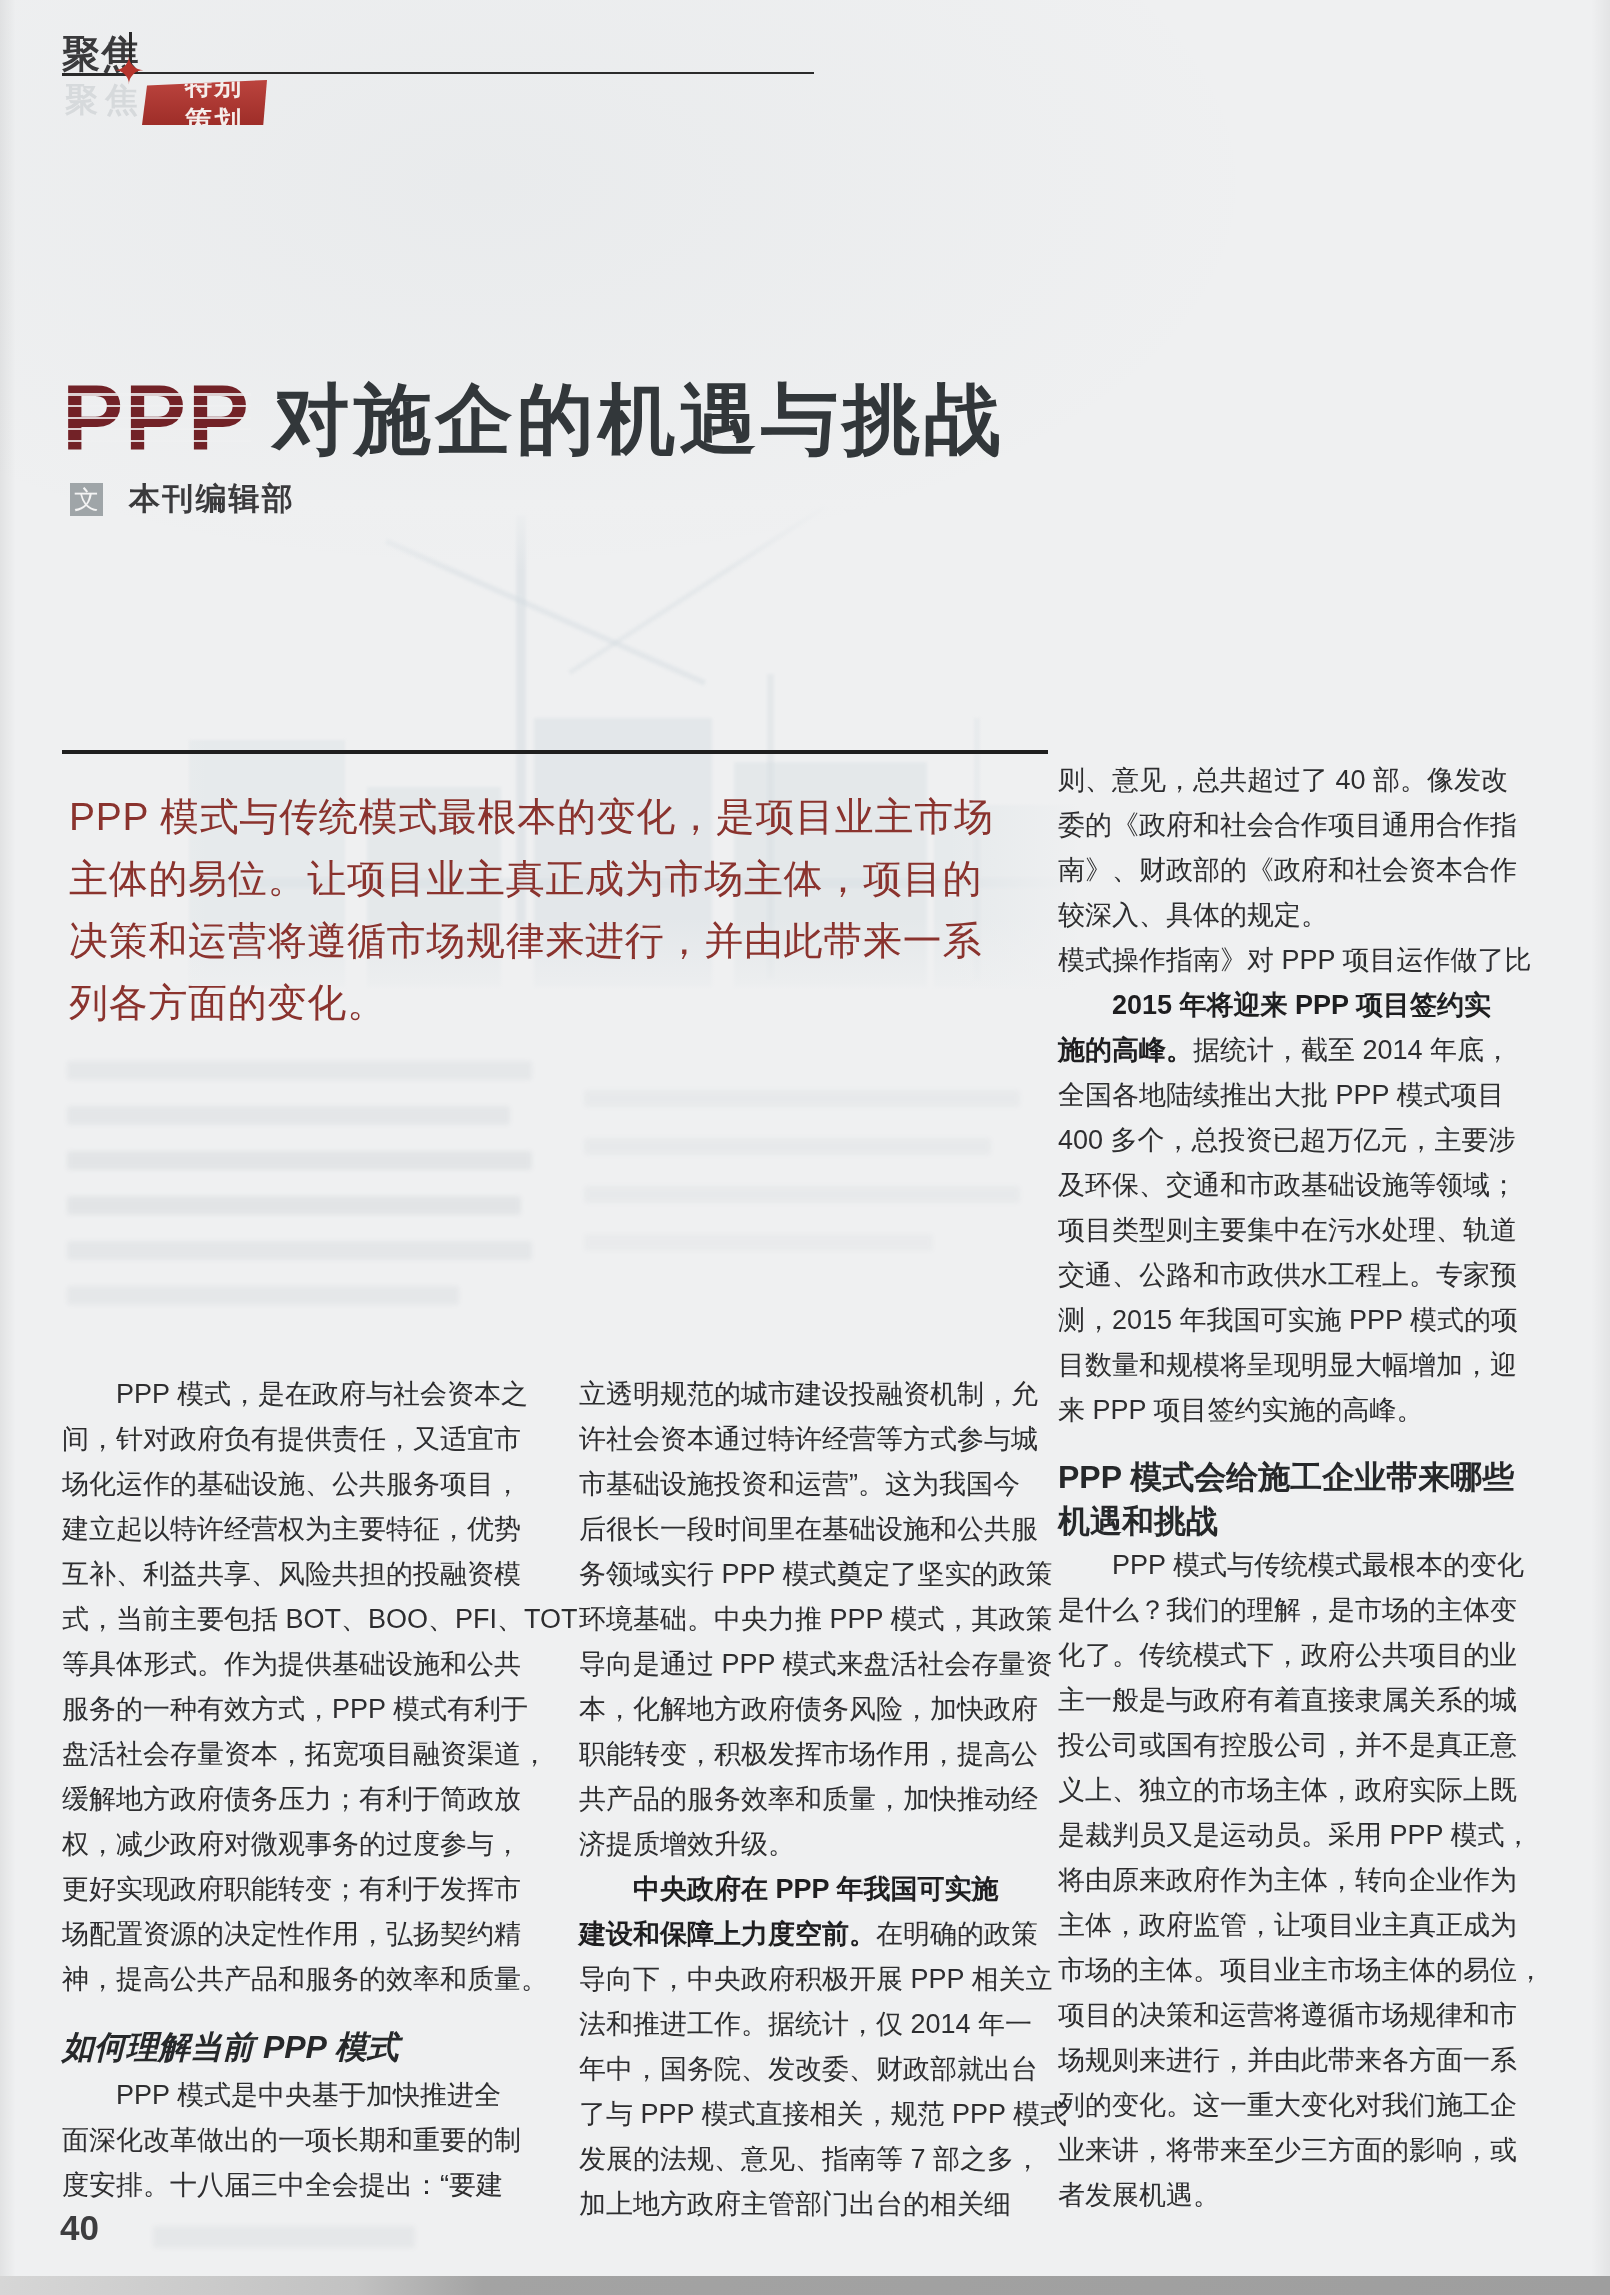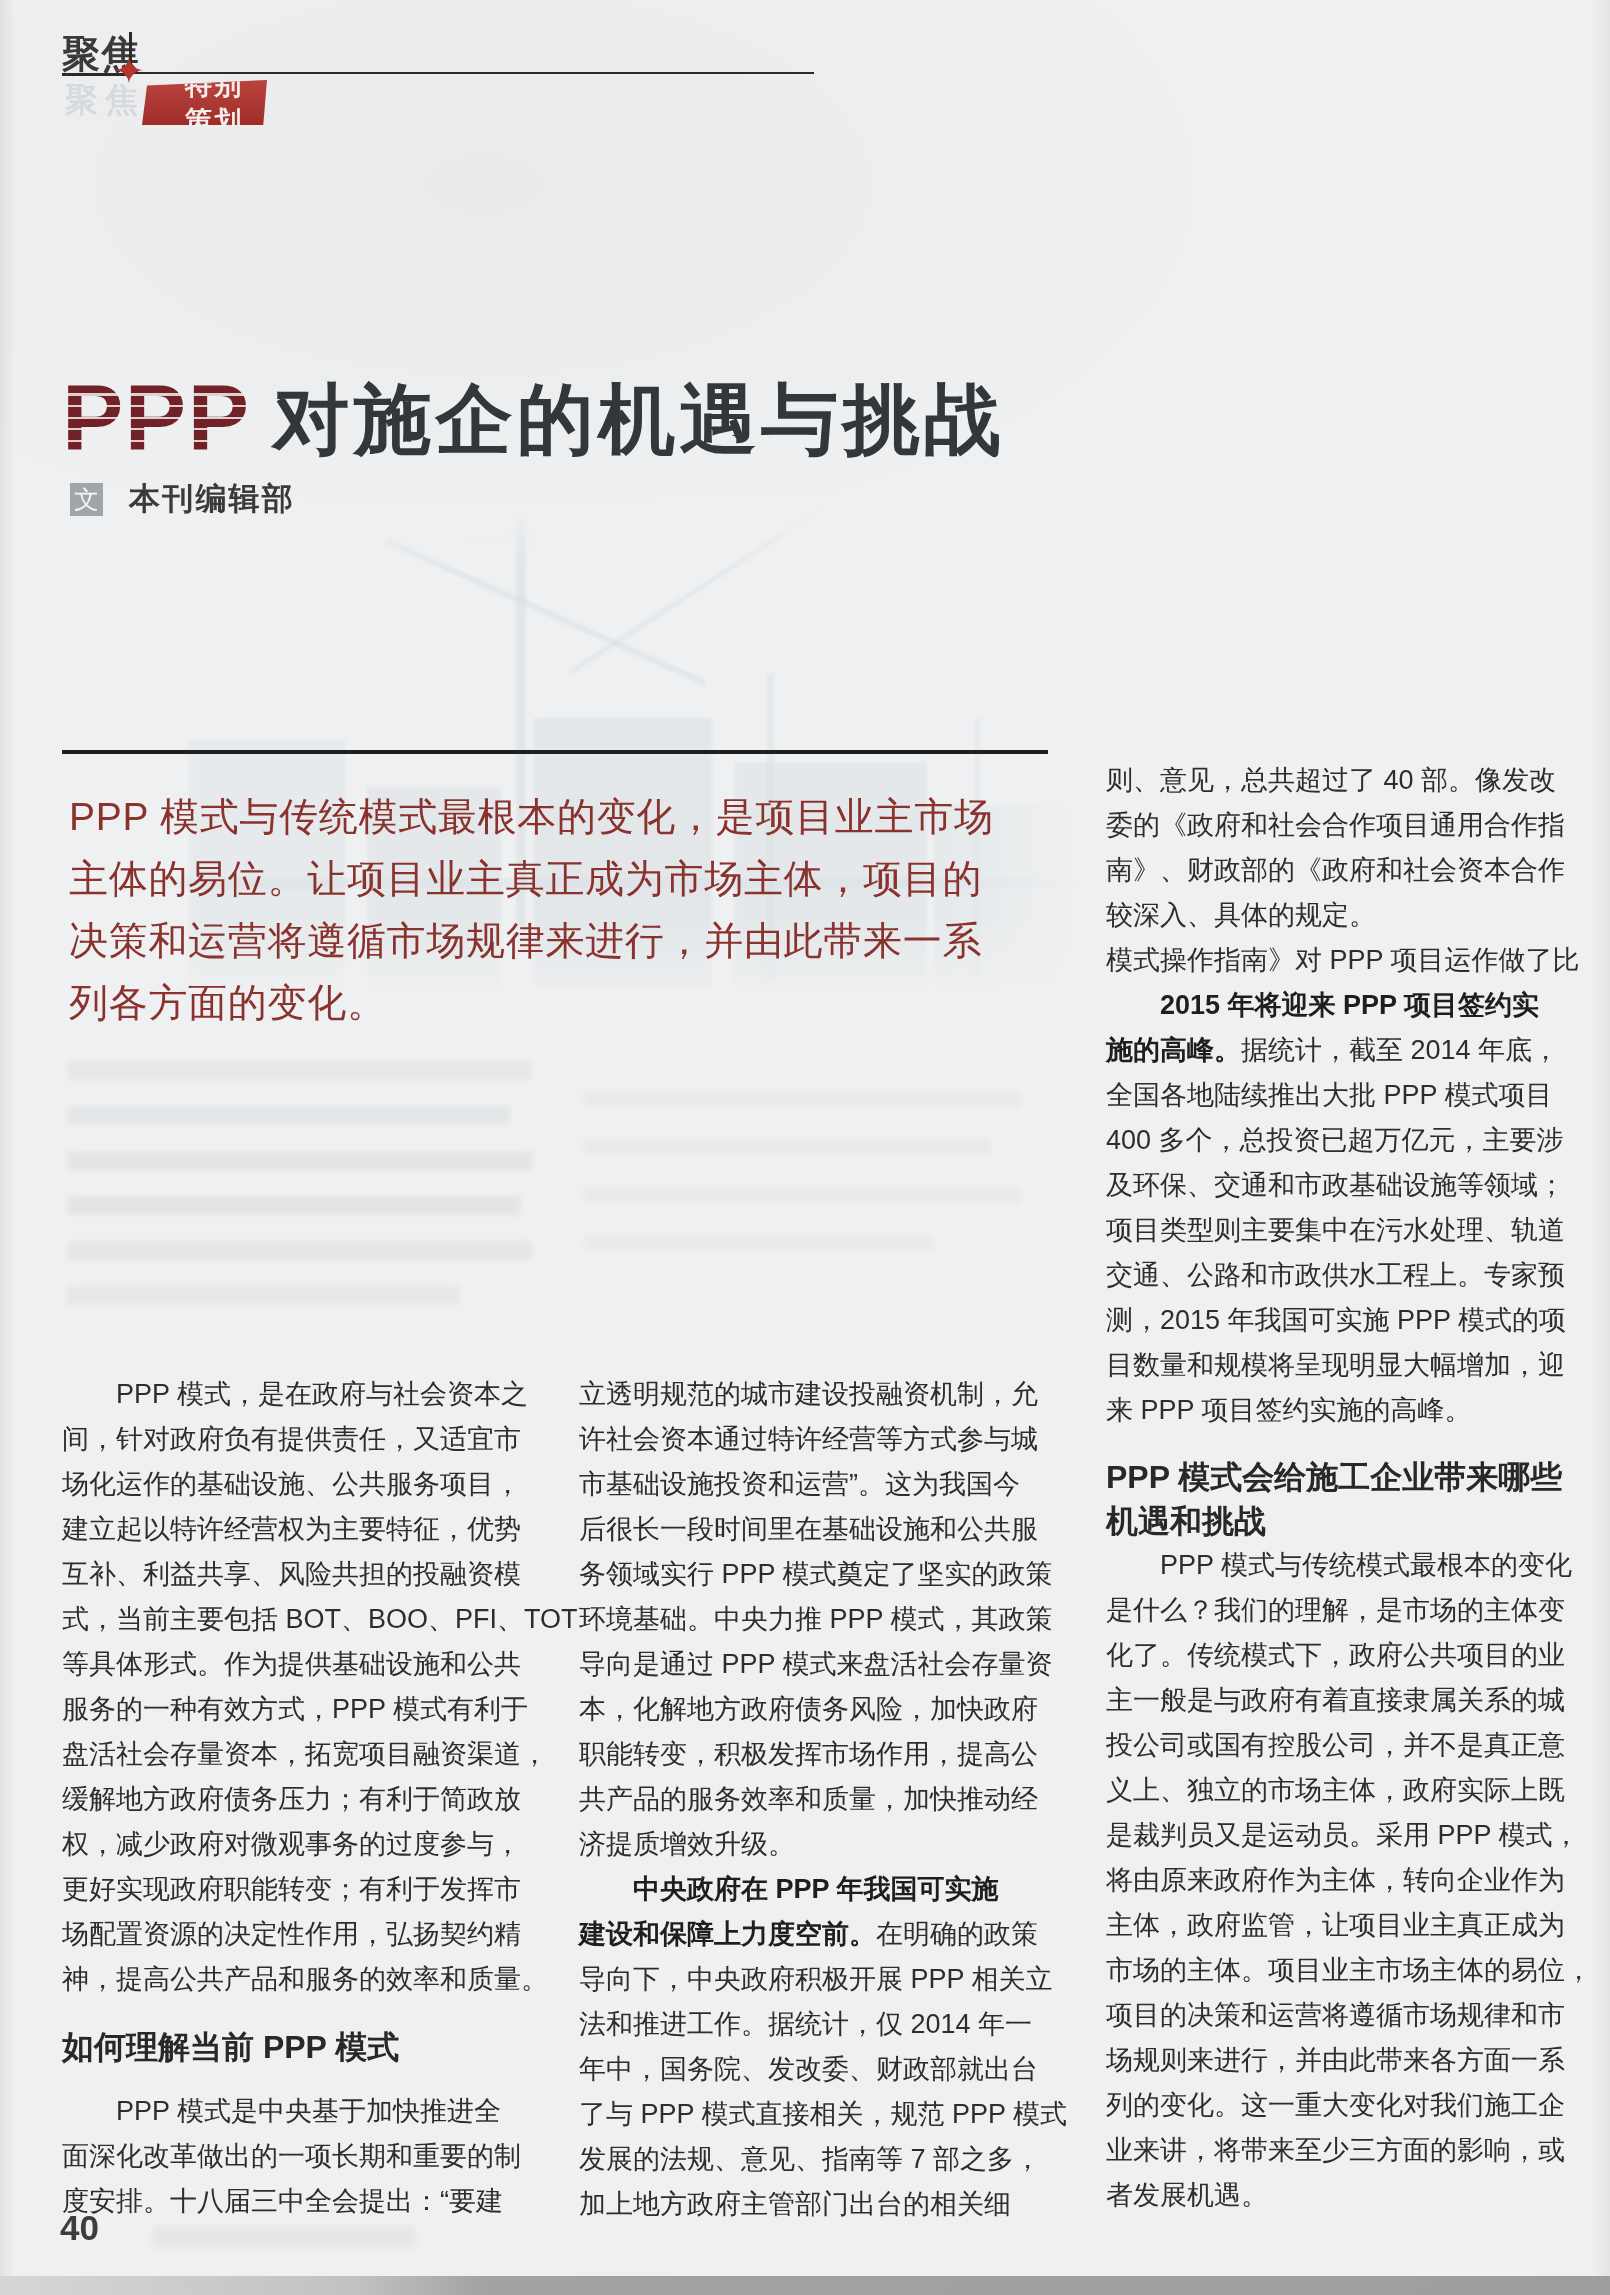--- a/index.html
+++ b/index.html
@@ -47,24 +47,24 @@
   
   .rule{position:absolute;left:62px;top:750px;width:986px;height:3.6px;background:#1f1f1f;}
   .summary{position:absolute;left:69px;top:786px;width:981px;}
   .summary .line{height:62px;line-height:62px;font-size:39px;color:#8a332e;font-weight:500;white-space:pre;letter-spacing:0.7px;}
   
   .ghost-bar{position:absolute;background:#6a7a86;filter:blur(2.9px);border-radius:2.9px;}
   
   .col{position:absolute;color:#2d2d2f;}
   .col-left{left:62px;top:1372px;width:480px;}
   .col-middle{left:579px;top:1372px;width:480px;}
-  .col-right{left:1106px;top:758px;width:474px;}
+  .col-right{left:1058px;top:758px;width:474px;}
   .block.p .line{height:45px;line-height:45px;font-size:27px;white-space:pre;letter-spacing:0px;}
   .b{font-weight:700;color:#1e1e20;}
-  .block.h{margin-top:26px;margin-bottom:22px;}
+  .block.h{margin-top:26px;margin-bottom:6px;font-style:italic;}
   .block.h .line{height:39px;line-height:39px;font-size:32px;font-weight:700;color:#26282a;white-space:pre;}
   .block.h2{margin-top:22px;margin-bottom:0px;}
   .block.h2 .line{height:44px;line-height:44px;font-size:32px;font-weight:700;color:#26282a;white-space:pre;}
   
   .pagenum{position:absolute;left:60px;top:2208px;font-size:35px;font-weight:600;color:#3d3d3f;}
   .footer-ghost{position:absolute;left:153px;top:2226px;width:262px;height:22px;background:#6a7a86;opacity:.07;filter:blur(2.9px);}
   .scan-strip{position:absolute;left:0;top:2276px;width:1610px;height:19.6px;
     background:linear-gradient(to right,#d6d6d6 0%,#c2c2c2 22%,#a3a3a3 30%,#9e9e9e 100%);}
 </style>
 </head>

